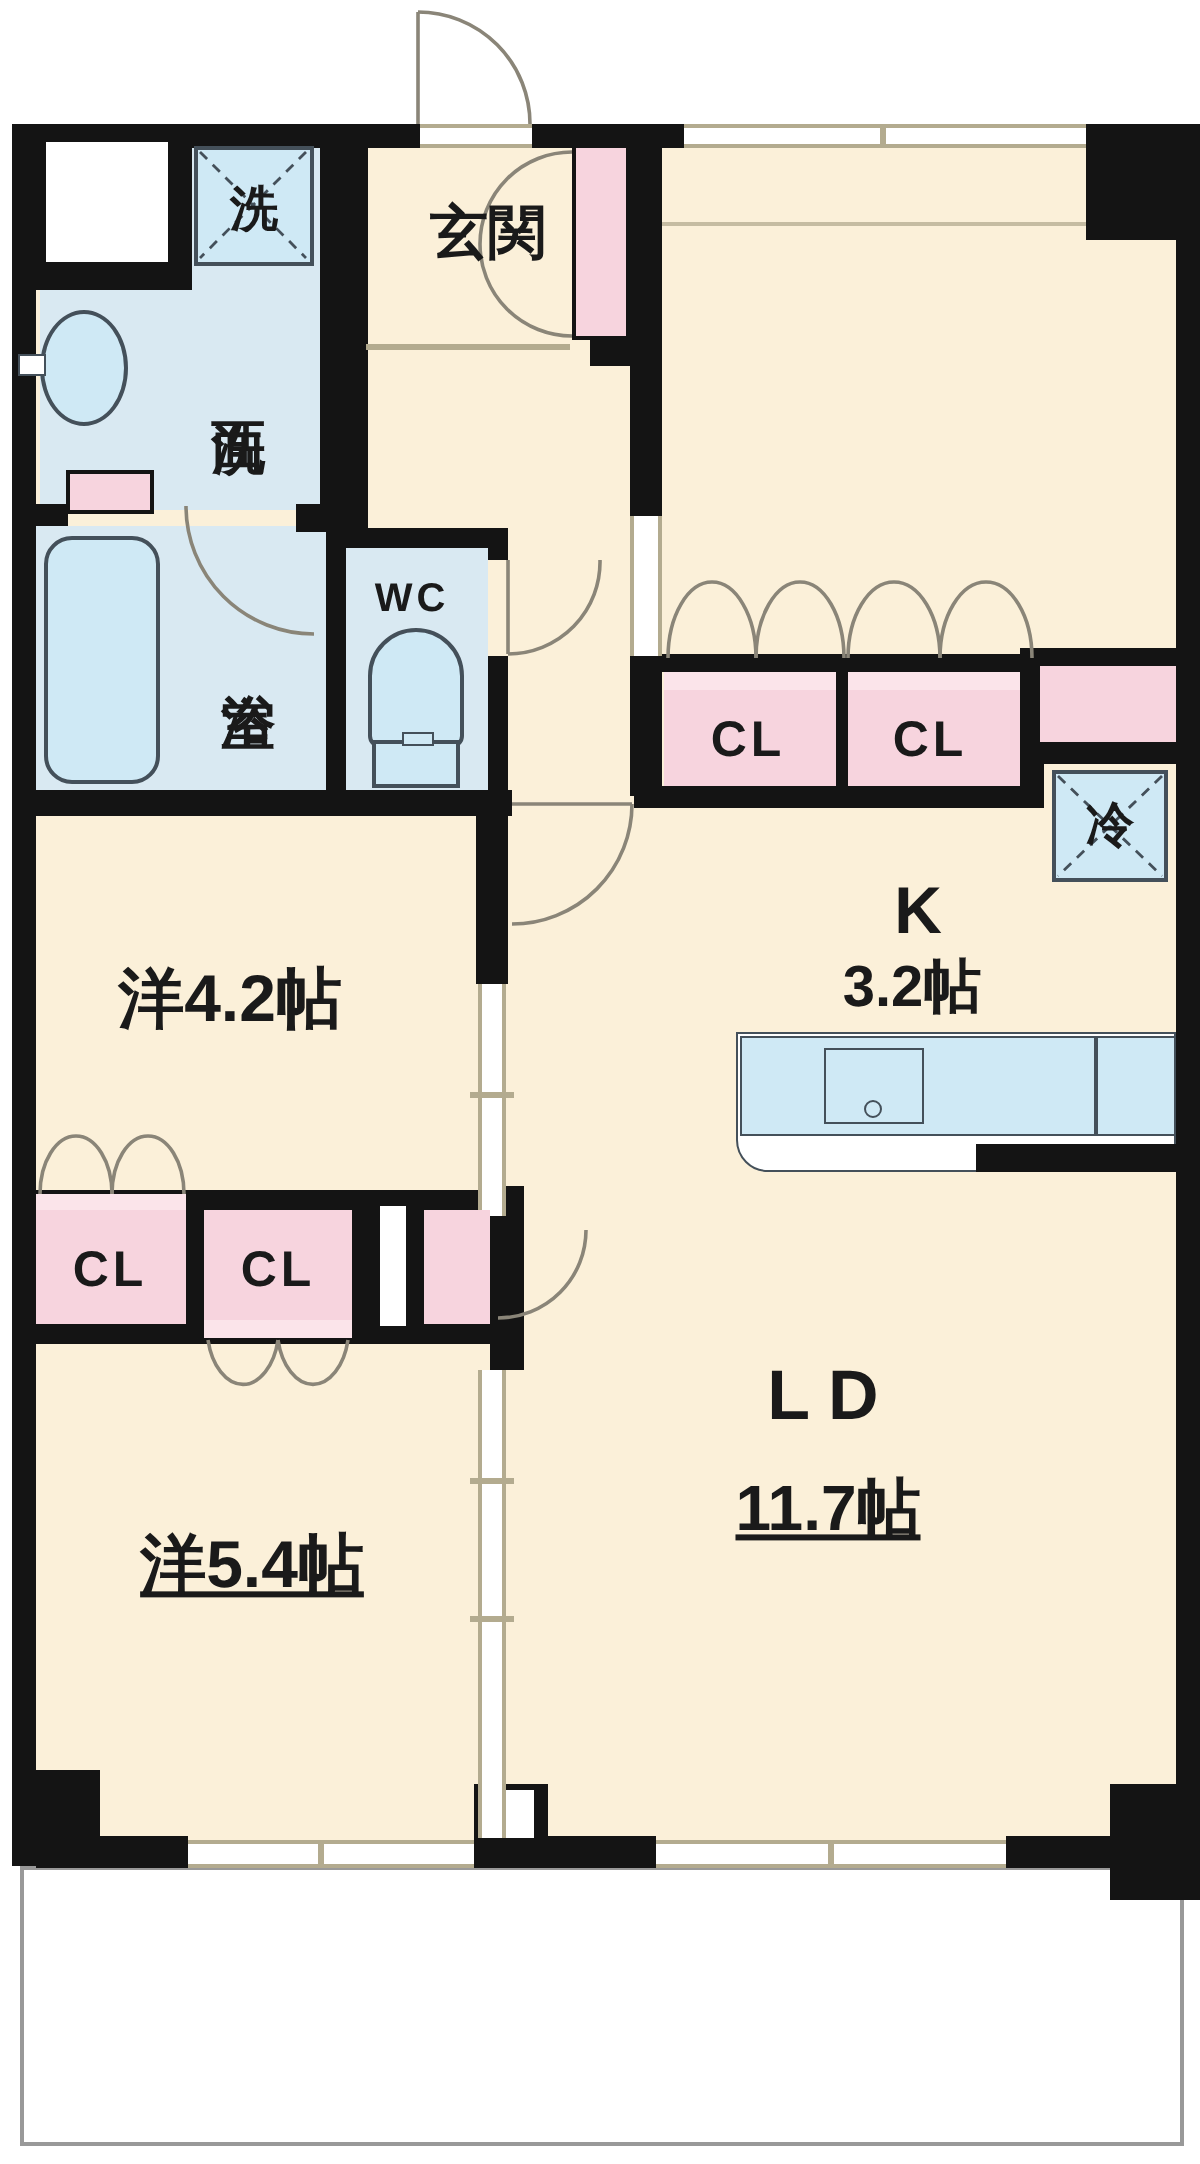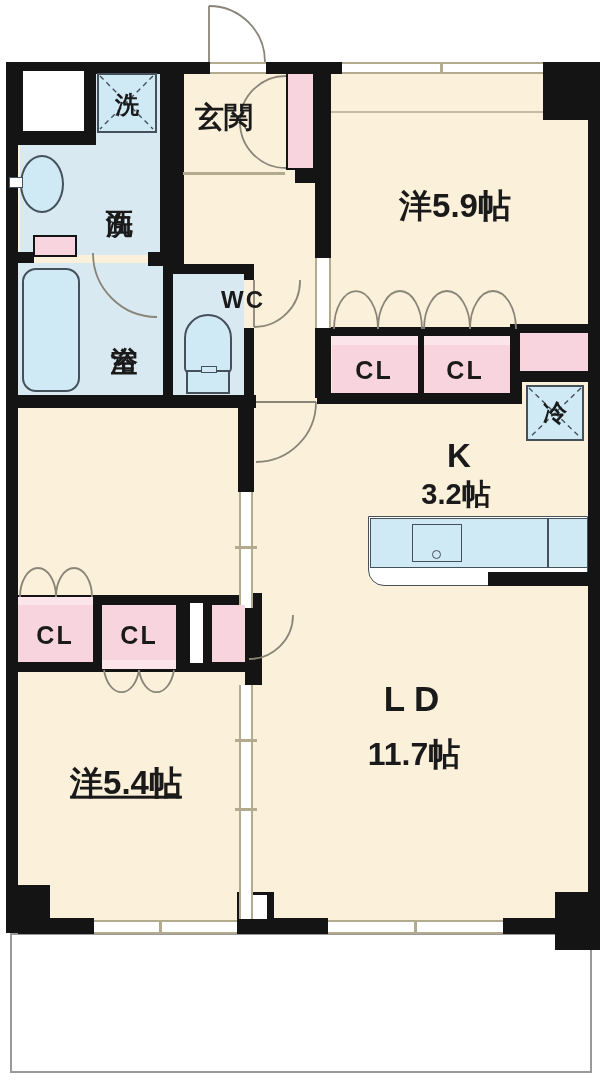--- a/index.html
+++ b/index.html
@@ -138,30 +138,30 @@
       <path d="M 139 670 A 18 29 0 0 0 174 670"></path>
     </g>
     <g fill="none" stroke="#44505A" stroke-width="1.4" stroke-dasharray="5 4">
       <path d="M 100 76 L 153 129"></path>
       <path d="M 153 76 L 100 129"></path>
       <path d="M 529 388 L 581 438"></path>
       <path d="M 581 388 L 529 438"></path>
     </g>
   </svg>
 
-  <div class="lbl" style="left:224px;top:117px;font-size:29px;text-align:center;">玄関</div>
+  <div class="lbl" style="left:244px;top:117px;font-size:29px;text-align:center;">玄関</div>
   <div class="lbl" style="left:127px;top:105px;font-size:24px;">洗</div>
   <div class="lbl vlbl" style="left:119px;top:189px;font-size:27px;">洗面</div>
   <div class="lbl vlbl" style="left:124px;top:325px;font-size:27px;">浴室</div>
-  <div class="lbl" style="left:206px;top:300px;font-size:24px;letter-spacing:2px;margin-left:37px;">WC</div>
-  <div class="lbl" style="left:455px;top:206px;font-size:33px;">洋5.9帖</div>
+  <div class="lbl" style="left:206px;top:300px;font-size:20px;letter-spacing:2px;">WC</div>
   <div class="lbl" style="left:374px;top:370px;font-size:25px;letter-spacing:2px;">CL</div>
   <div class="lbl" style="left:465px;top:370px;font-size:25px;letter-spacing:2px;">CL</div>
   <div class="lbl" style="left:555px;top:413px;font-size:24px;">冷</div>
   <div class="lbl" style="left:459px;top:456px;font-size:33px;">K</div>
   <div class="lbl" style="left:456px;top:494px;font-size:29px;">3.2帖</div>
+  <div class="lbl" style="left:115px;top:500px;font-size:33px;">洋4.2帖</div>
   <div class="lbl" style="left:55px;top:635px;font-size:25px;letter-spacing:2px;">CL</div>
   <div class="lbl" style="left:139px;top:635px;font-size:25px;letter-spacing:2px;">CL</div>
   <div class="lbl" style="left:126px;top:783px;font-size:33px;text-decoration:underline;">洋5.4帖</div>
   <div class="lbl" style="left:416px;top:699px;font-size:35px;letter-spacing:9px;">LD</div>
-  <div class="lbl" style="left:414px;top:755px;font-size:32px;">11.7帖</div>
+  <div class="lbl" style="left:414px;top:755px;font-size:32px;text-decoration:underline;">11.7帖</div>
 
 </div>
 
 </body></html>

